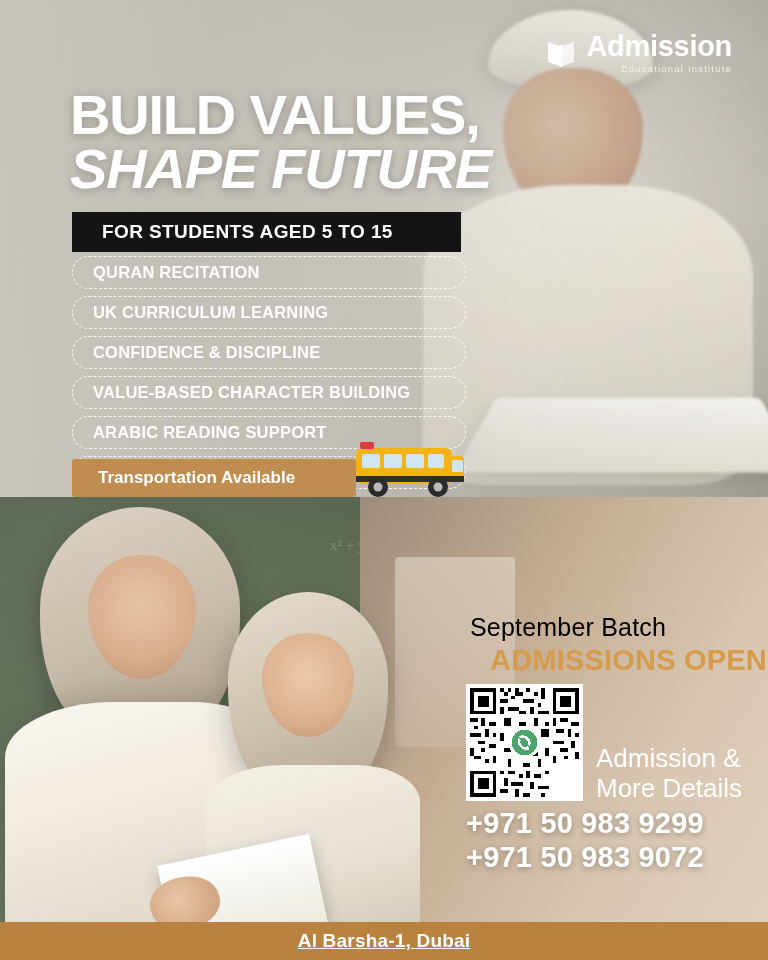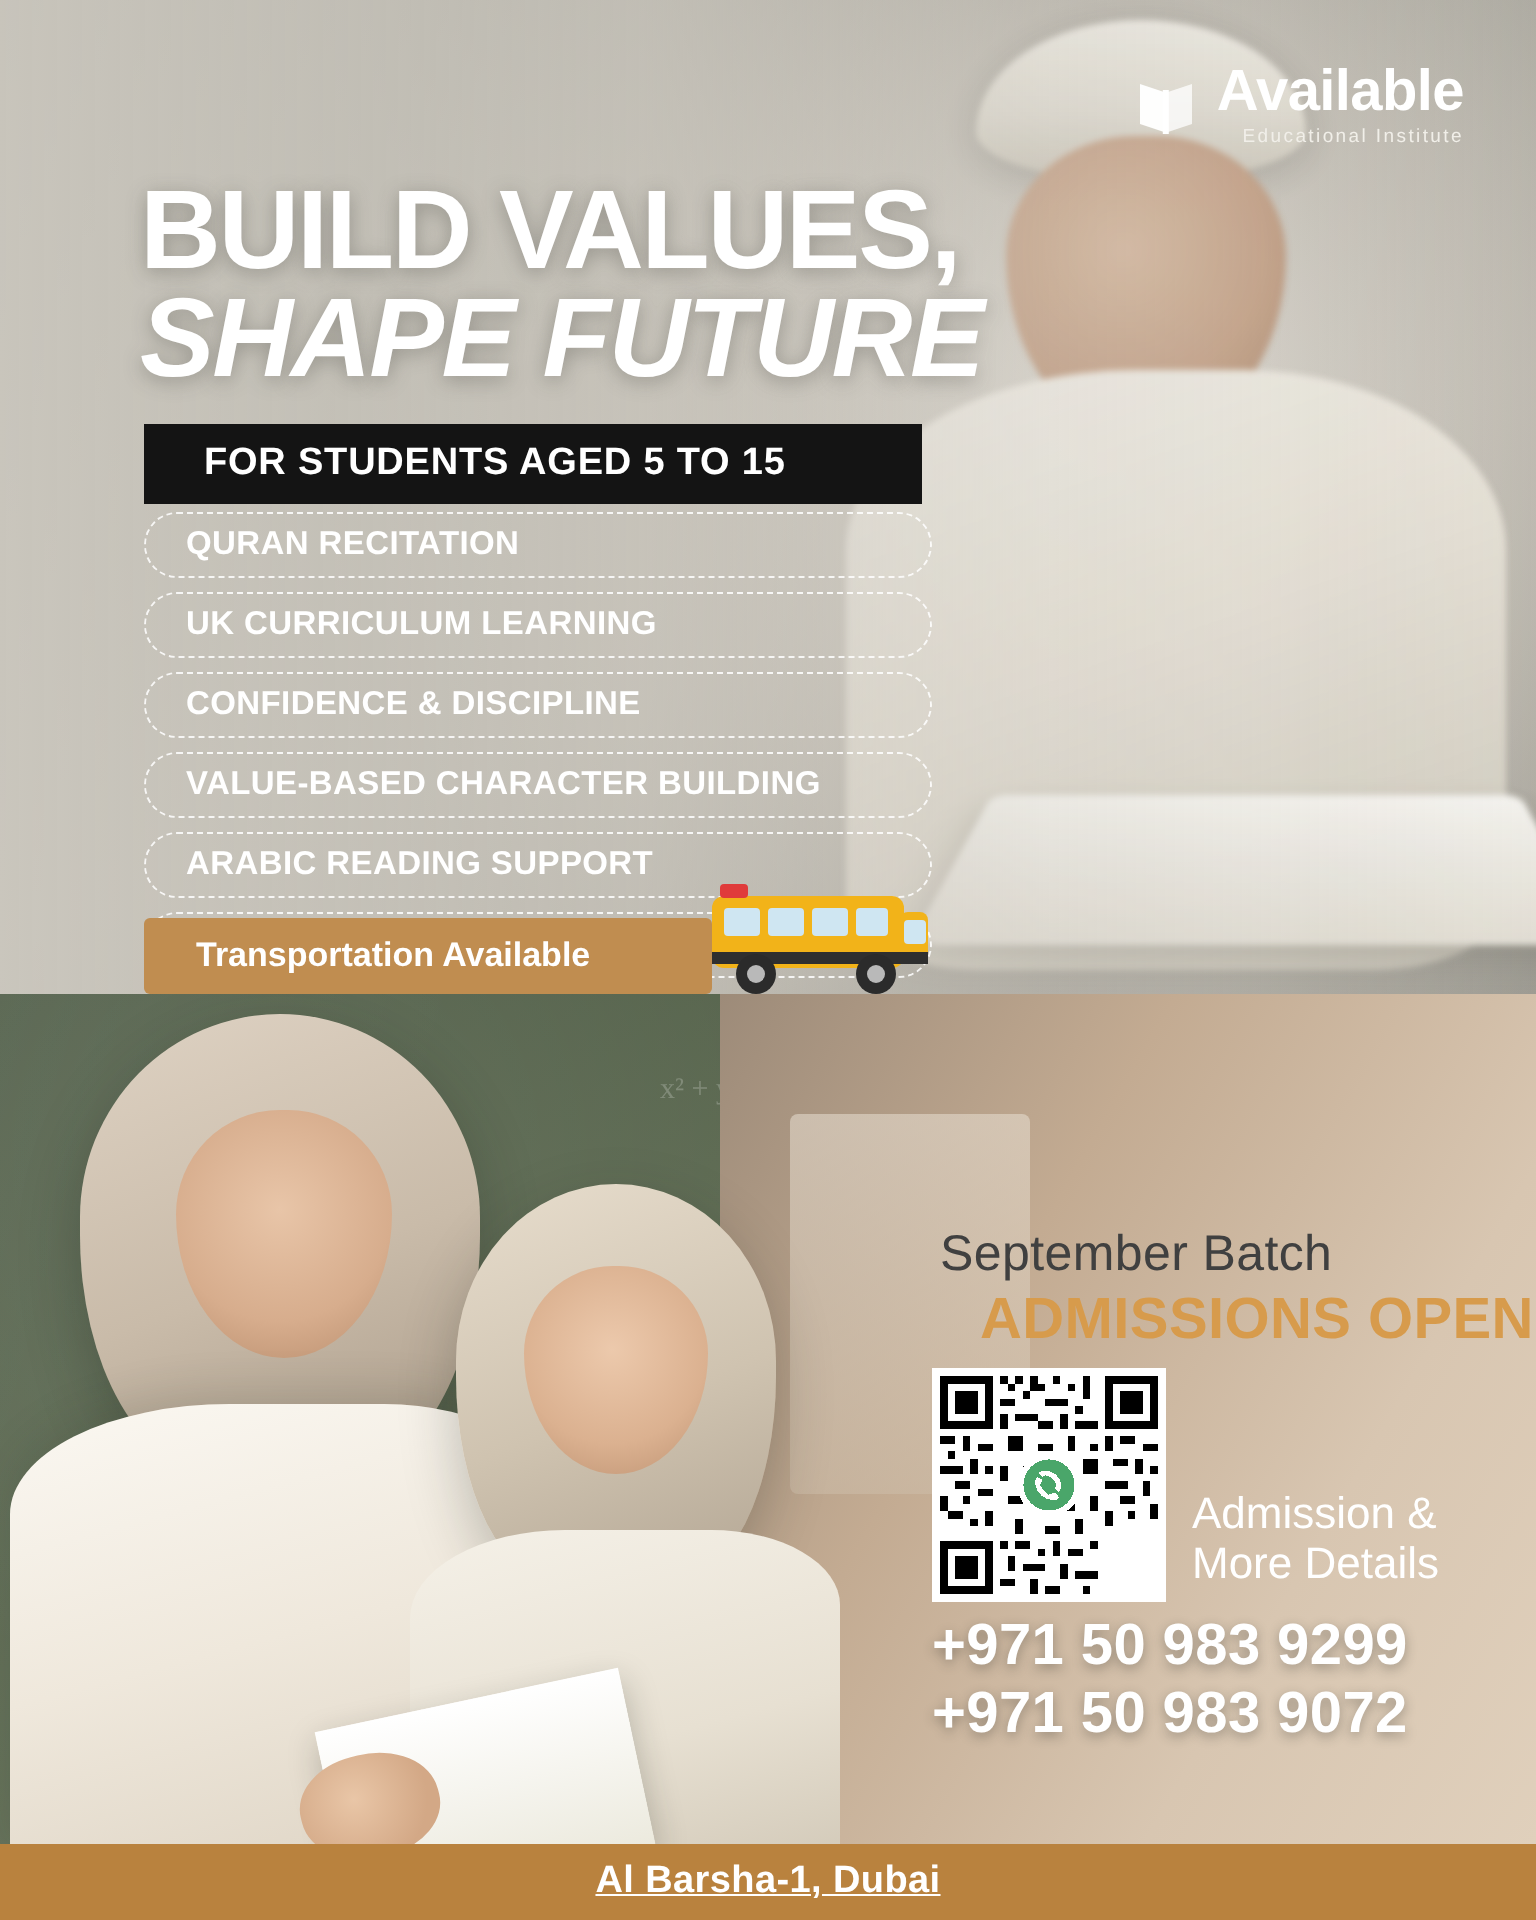--- a/index.html
+++ b/index.html
@@ -199,34 +199,34 @@
   .hand {
     position:absolute; left:150px; top:380px; width:70px; height:52px;
     background:radial-gradient(circle at 40% 40%, #e9c6a7 0%, #d3a886 70%);
     border-radius:45% 50% 45% 50%;
     transform:rotate(-14deg);
   }
 
   
   .sept {
     position:absolute; left:470px; top:613px; z-index:9;
-    color:#404040; font-size:25px; letter-spacing:0.2px;
+    color:#000000; font-size:25px; letter-spacing:0.2px;
   }
   .admissions {
     position:absolute; left:470px; top:644px; z-index:9;
     color:#d79b4c; font-size:29px; font-weight:bold; letter-spacing:0.2px;margin-left:20px;
   }
   .qr {
     position:absolute; left:466px; top:684px; width:117px; height:117px; z-index:9;
     background:#ffffff; padding:4px;
   }
   .qr canvas, .qr svg { display:block; }
   .admission-more {
     position:absolute; left:596px; top:744px; z-index:9;
-    color:#ffffff; font-size:22px; line-height:1.15;
+    color:#ffffff; font-size:26px; line-height:1.15;
   }
   .phones {
     position:absolute; left:466px; top:806px; z-index:9;
     color:#ffffff; font-weight:bold; font-size:29px; line-height:1.18;
     letter-spacing:0.2px;
     text-shadow:0 2px 6px rgba(40,40,35,0.35);
   }
 
   
   .footer {
@@ -252,21 +252,21 @@
 
     <div class="logo">
       <span class="logo-mark">
         <svg width="30" height="34" viewBox="0 0 30 34">
           <path d="M2 6 L14 10 L14 30 L2 26 Z" fill="#ffffff" opacity="0.95"></path>
           <path d="M28 6 L16 10 L16 30 L28 26 Z" fill="#ffffff" opacity="0.75"></path>
           <rect x="13.4" y="9" width="3" height="22" fill="#ffffff"></rect>
         </svg>
       </span>
       <span class="logo-text">
-        <div class="logo-name">Available</div>
+        <div class="logo-name">Admission</div>
         <div class="logo-sub">Educational Institute</div>
       </span>
     </div>
 
     <h1 class="headline">
       <span>BUILD VALUES,</span>
       <span class="l2">SHAPE FUTURE</span>
     </h1>
 
     <div class="aged-bar">FOR STUDENTS AGED 5 TO 15</div>

